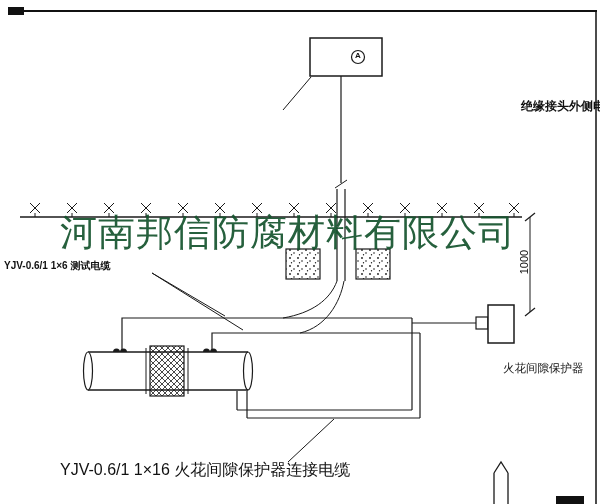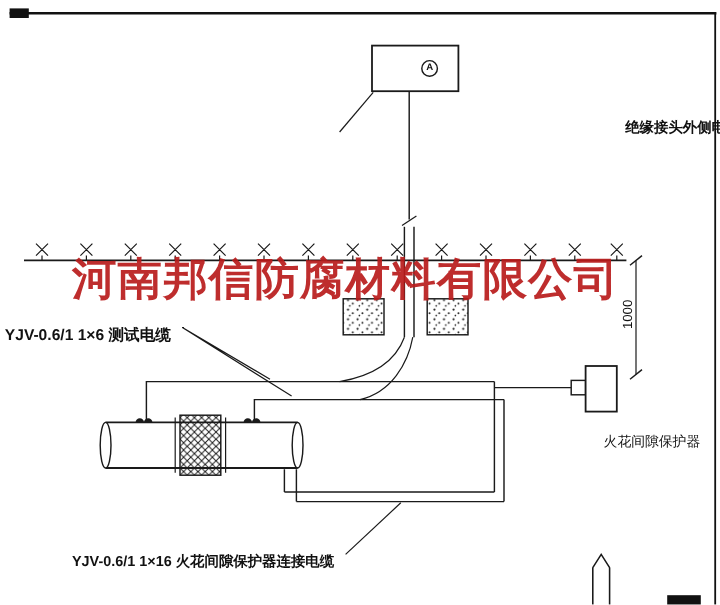--- a/index.html
+++ b/index.html
@@ -3,27 +3,27 @@
 <meta charset="utf-8">
 <style>
   html,body{margin:0;padding:0;background:#ffffff;}
   body{width:600px;height:504px;overflow:hidden;position:relative;
        font-family:"Liberation Sans","DejaVu Sans",sans-serif;color:#111;}
   #sheet{position:absolute;left:0;top:0;width:600px;height:504px;background:#fff;}
   svg{position:absolute;left:0;top:0;z-index:1;}
   .lbl{position:absolute;z-index:2;white-space:nowrap;color:#111;}
   .lbl-testbox{left:95px;top:100px;font-size:13px;font-weight:600;}
   .lbl-outercable{left:521px;top:98px;font-size:12px;font-weight:600;}
-  .lbl-testcable{left:4px;top:259px;font-size:13px;font-weight:600;margin-top:11px;}
-  .lbl-sparkcable{left:60px;top:460px;font-size:12px;font-weight:700;}
+  .lbl-testcable{left:4px;top:259px;font-size:10px;font-weight:600;}
+  .lbl-sparkcable{left:60px;top:460px;font-size:16px;font-weight:400;}
   .lbl-device{left:503px;top:361px;font-size:11.5px;font-weight:400;}
   .lbl-dim{left:504px;top:256px;font-size:11px;transform:rotate(-90deg);transform-origin:center;width:40px;text-align:center;}
   .lbl-ammeter{left:352px;top:51px;font-size:8px;width:12px;text-align:center;font-weight:600;}
-  .watermark{position:absolute;z-index:3;left:60px;top:214px;font-size:37px;font-weight:700;
-             letter-spacing:1px;color:#b91c1c;opacity:.92;line-height:1;}
+  .watermark{position:absolute;z-index:3;left:60px;top:214px;font-size:37px;font-weight:400;
+             letter-spacing:1px;color:#14532d;opacity:.92;line-height:1;}
 </style>
 </head>
 <body>
 
 <div id="sheet">
 
   <svg width="600" height="504" viewBox="0 0 600 504">
     <defs>
       <pattern id="stipple" width="8" height="8" patternUnits="userSpaceOnUse">
         <circle cx="2" cy="2" r="0.9" fill="#1a1a1a"></circle>

